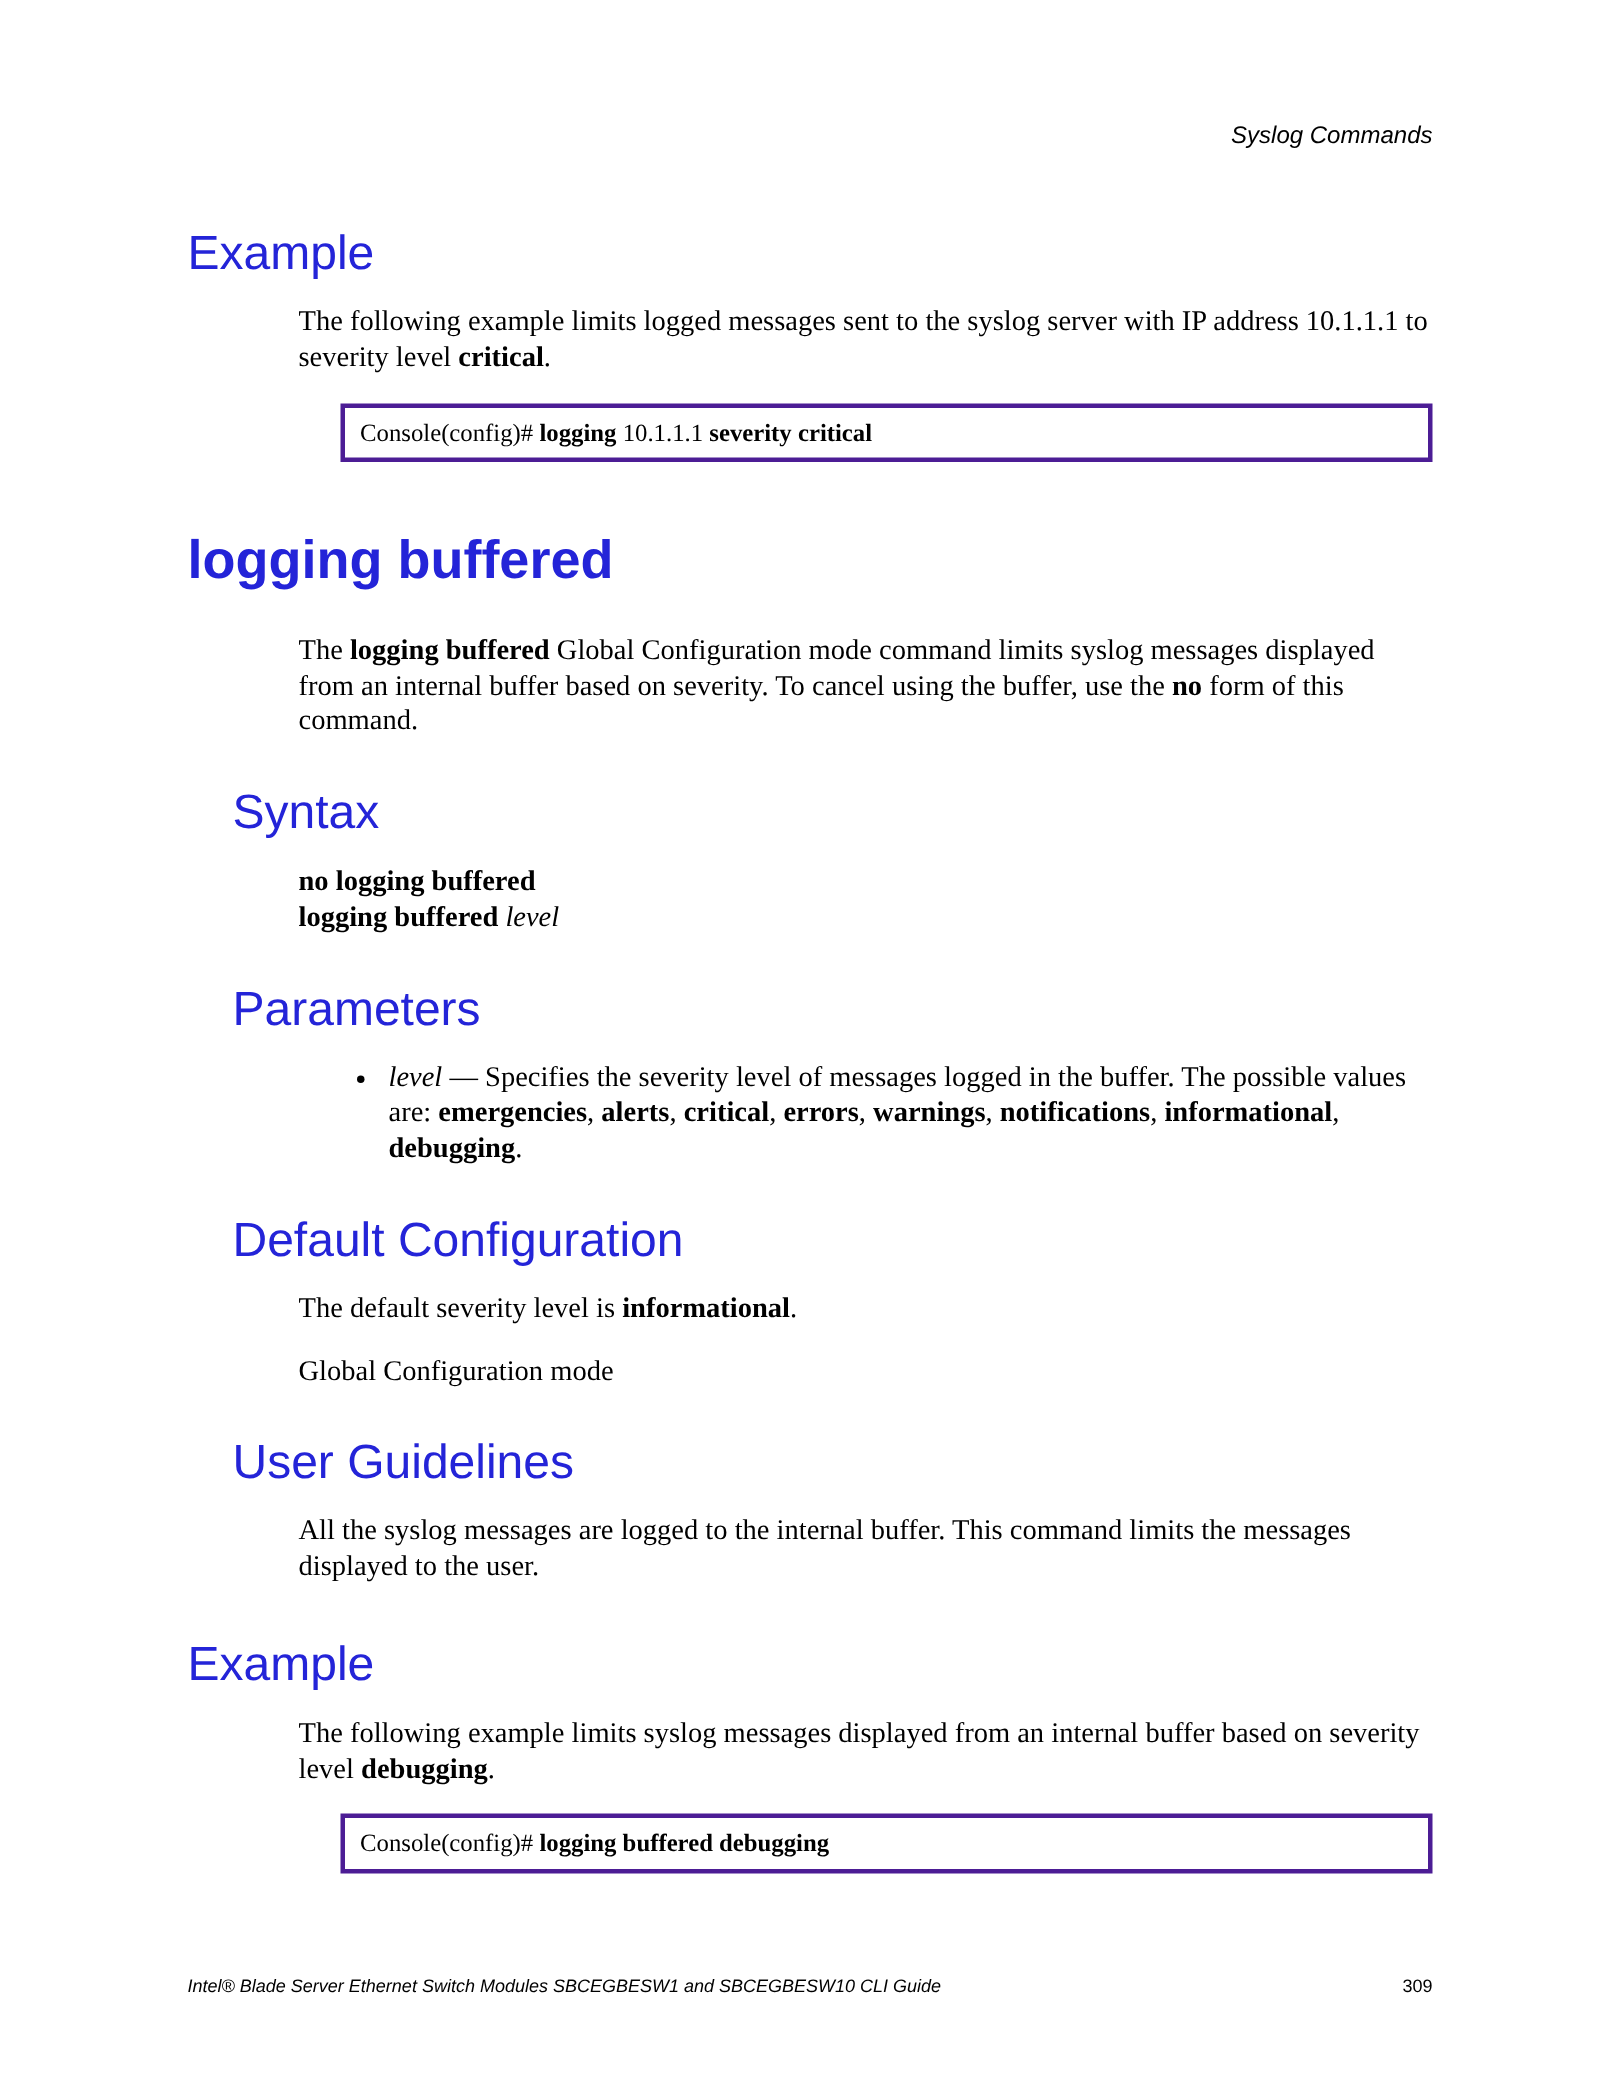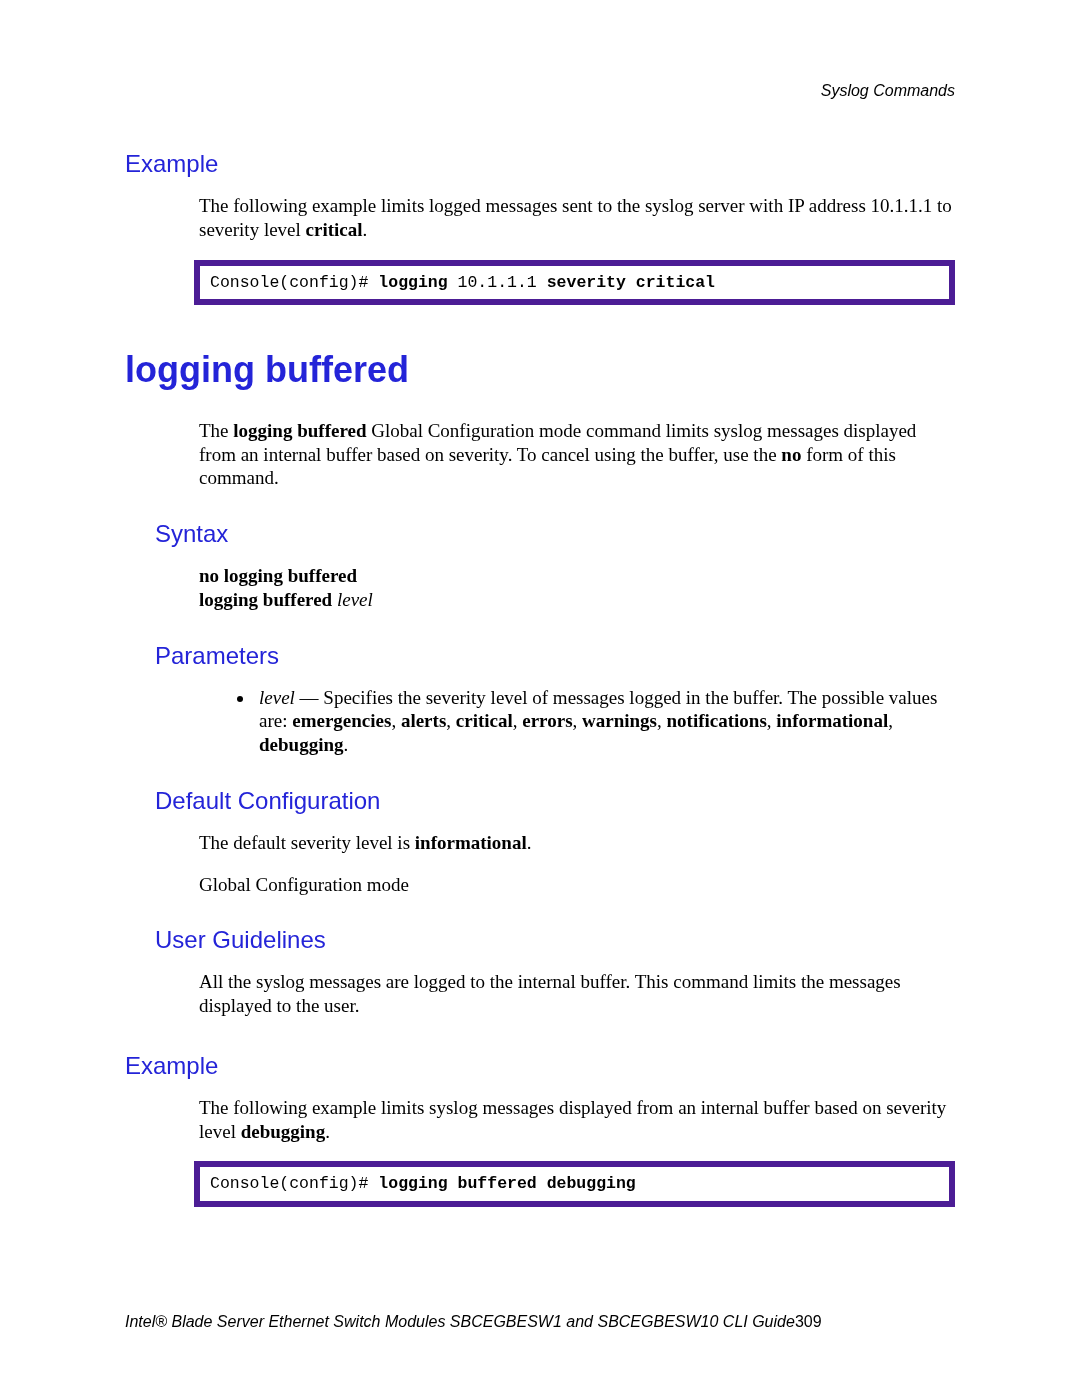--- a/index.html
+++ b/index.html
@@ -20,41 +20,41 @@
   .header-right {
     text-align: right;
     font-style: italic;
     font-family: Arial, Helvetica, sans-serif;
     font-size: 16px;
     margin-bottom: 50px;
   }
   .h2 {
     font-family: Arial, Helvetica, sans-serif;
     color: #2424d8;
-    font-size: 24px;
+    font-size: 32px;
     font-weight: 400;
     margin: 0 0 16px 0;
   }
   .h1 {
     font-family: Arial, Helvetica, sans-serif;
     color: #2424d8;
     font-size: 36px;
     font-weight: bold;
     margin: 44px 0 28px 0;
   }
   .body-block {
     margin-left: 74px;
     margin-bottom: 18px;
     line-height: 1.25;
   }
   .code-box {
-    margin-left: 69px;
-    border: 6px solid #4c1d95;
+    margin-left: 102px;
+    border: 3px solid #4c1d95;
     padding: 6px 10px;
-    font-family: Liberation Mono, monospace;
+    font-family: Liberation Serif, serif;
     font-size: 16.5px;
     line-height: 1.3;
     margin-bottom: 18px;
   }
   .code-box .b { font-weight: bold; }
   ul.params {
     margin: 0 0 18px 102px;
     padding-left: 28px;
   }
   ul.params li {
@@ -63,22 +63,23 @@
   }
   .sp-above-sm { margin-top: 30px; margin-left: 30px; }
   .sp-above-md { margin-top: 34px; }
   .footer {
     position: absolute;
     bottom: 66px;
     left: 125px;
     right: 125px;
     font-family: Arial, Helvetica, sans-serif;
     font-style: italic;
-    font-size: 16px;
+    font-size: 12px;
     display: flex;
+    justify-content: space-between;
   }
   .footer .pnum { font-style: normal; }
 </style>
 </head>
 <body>
 
 <div class="page">
 
   <div class="header-right">Syslog Commands</div>
 

